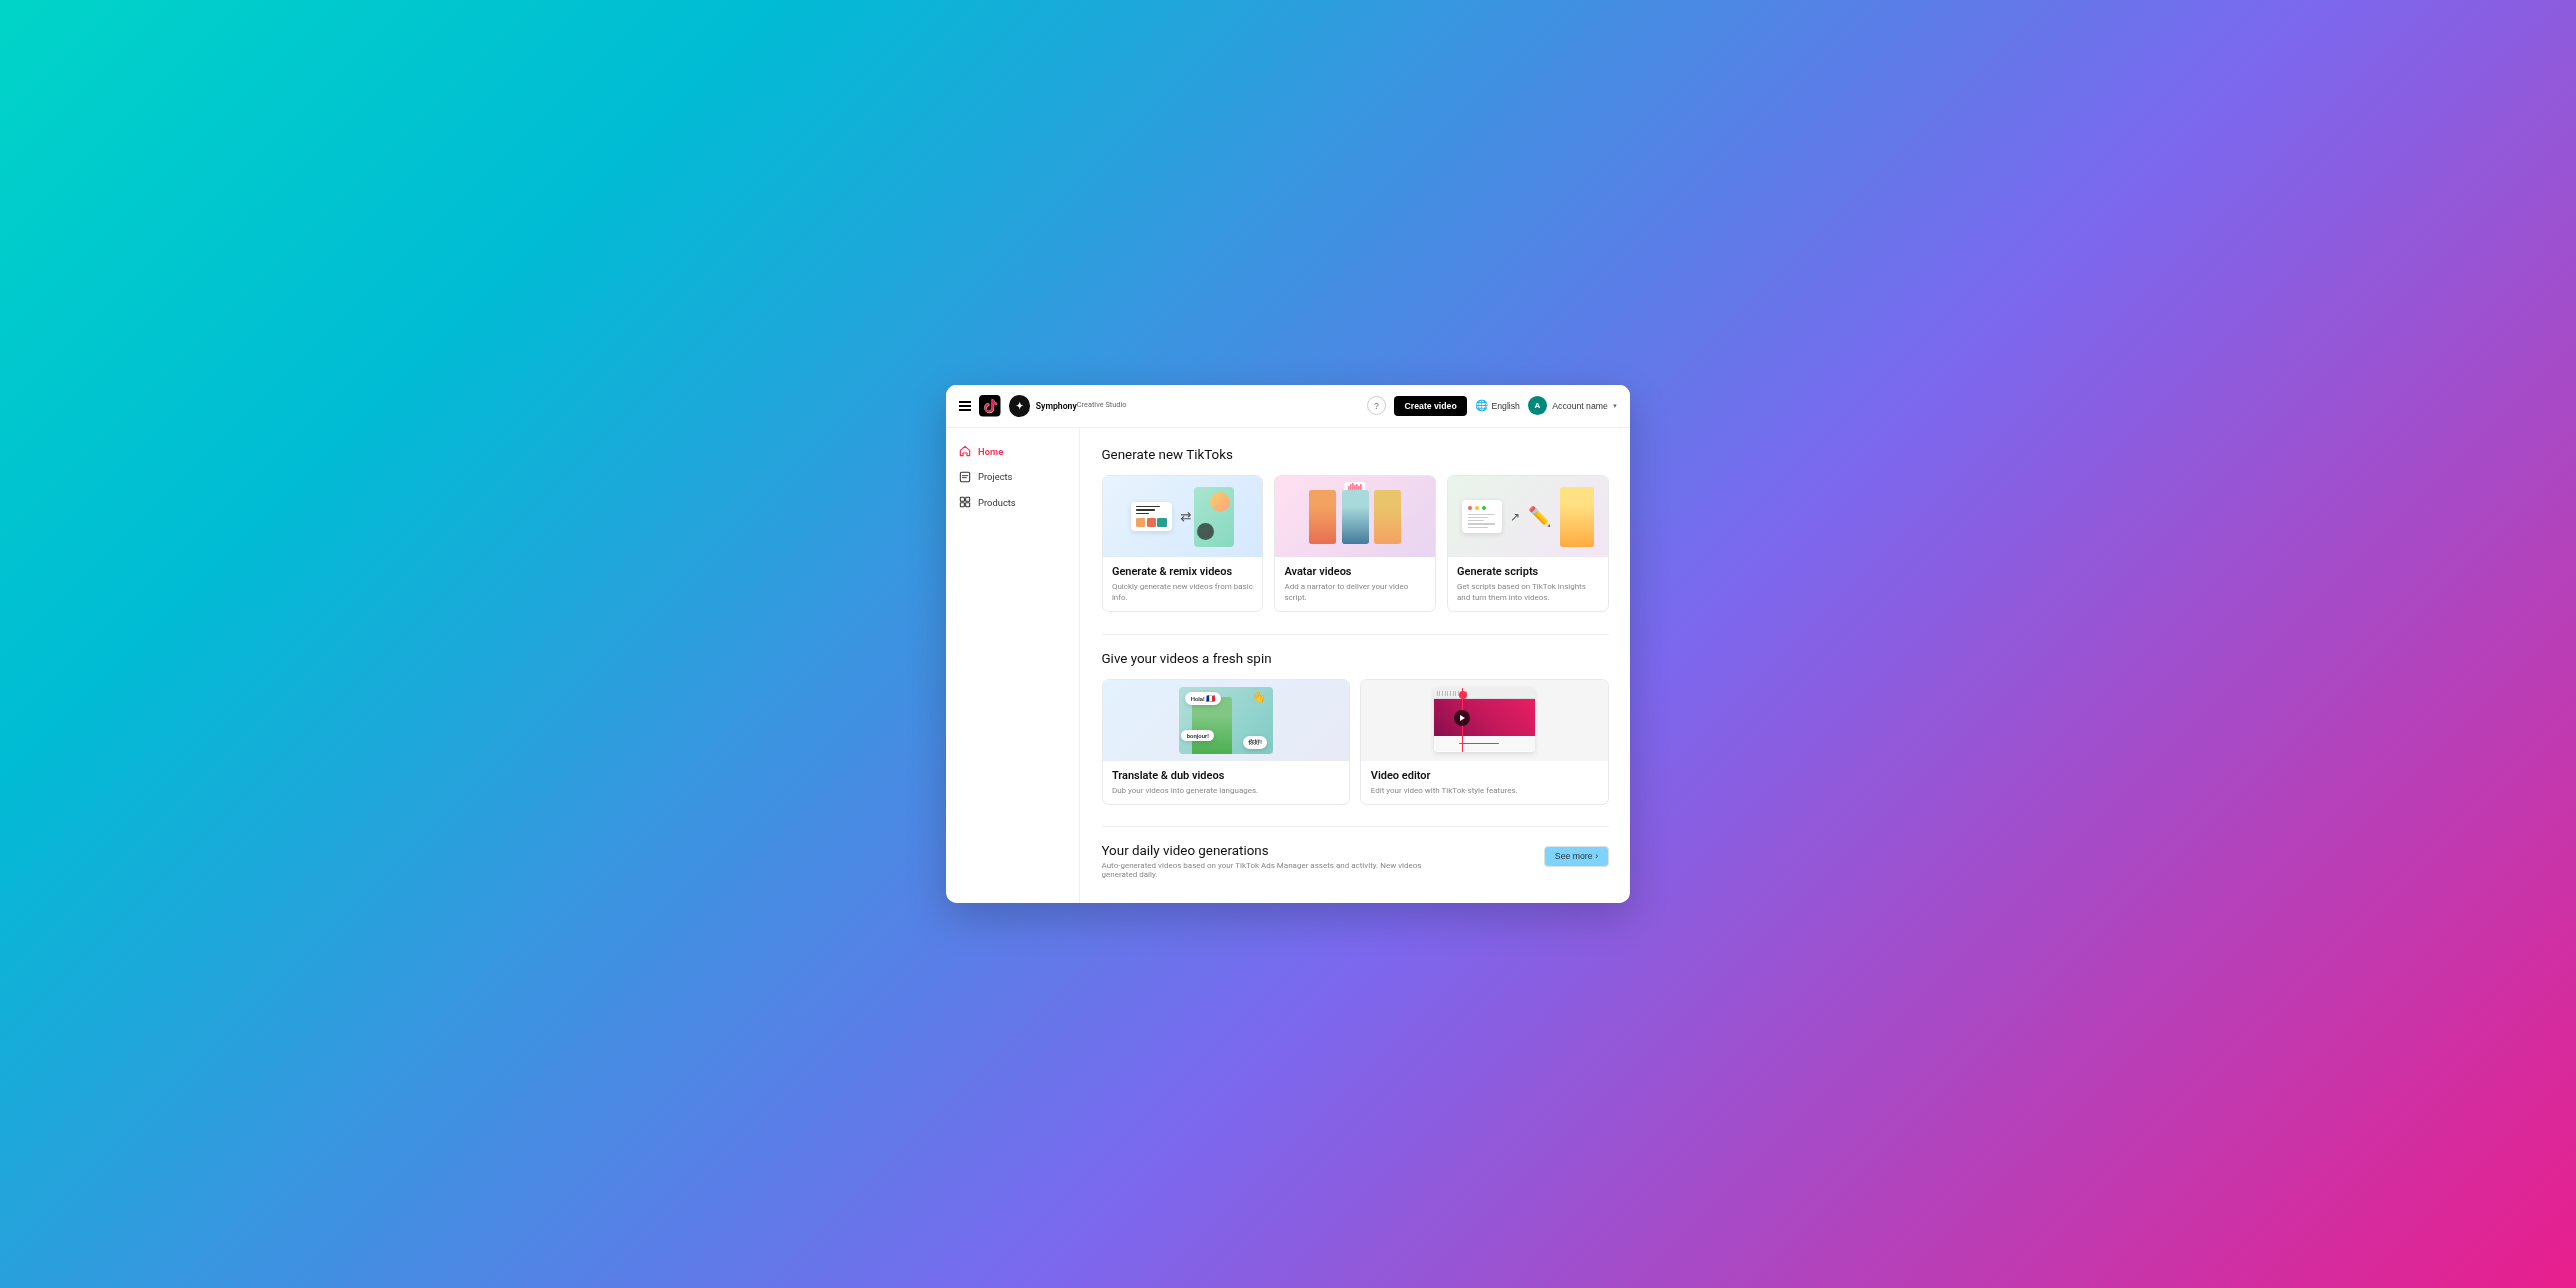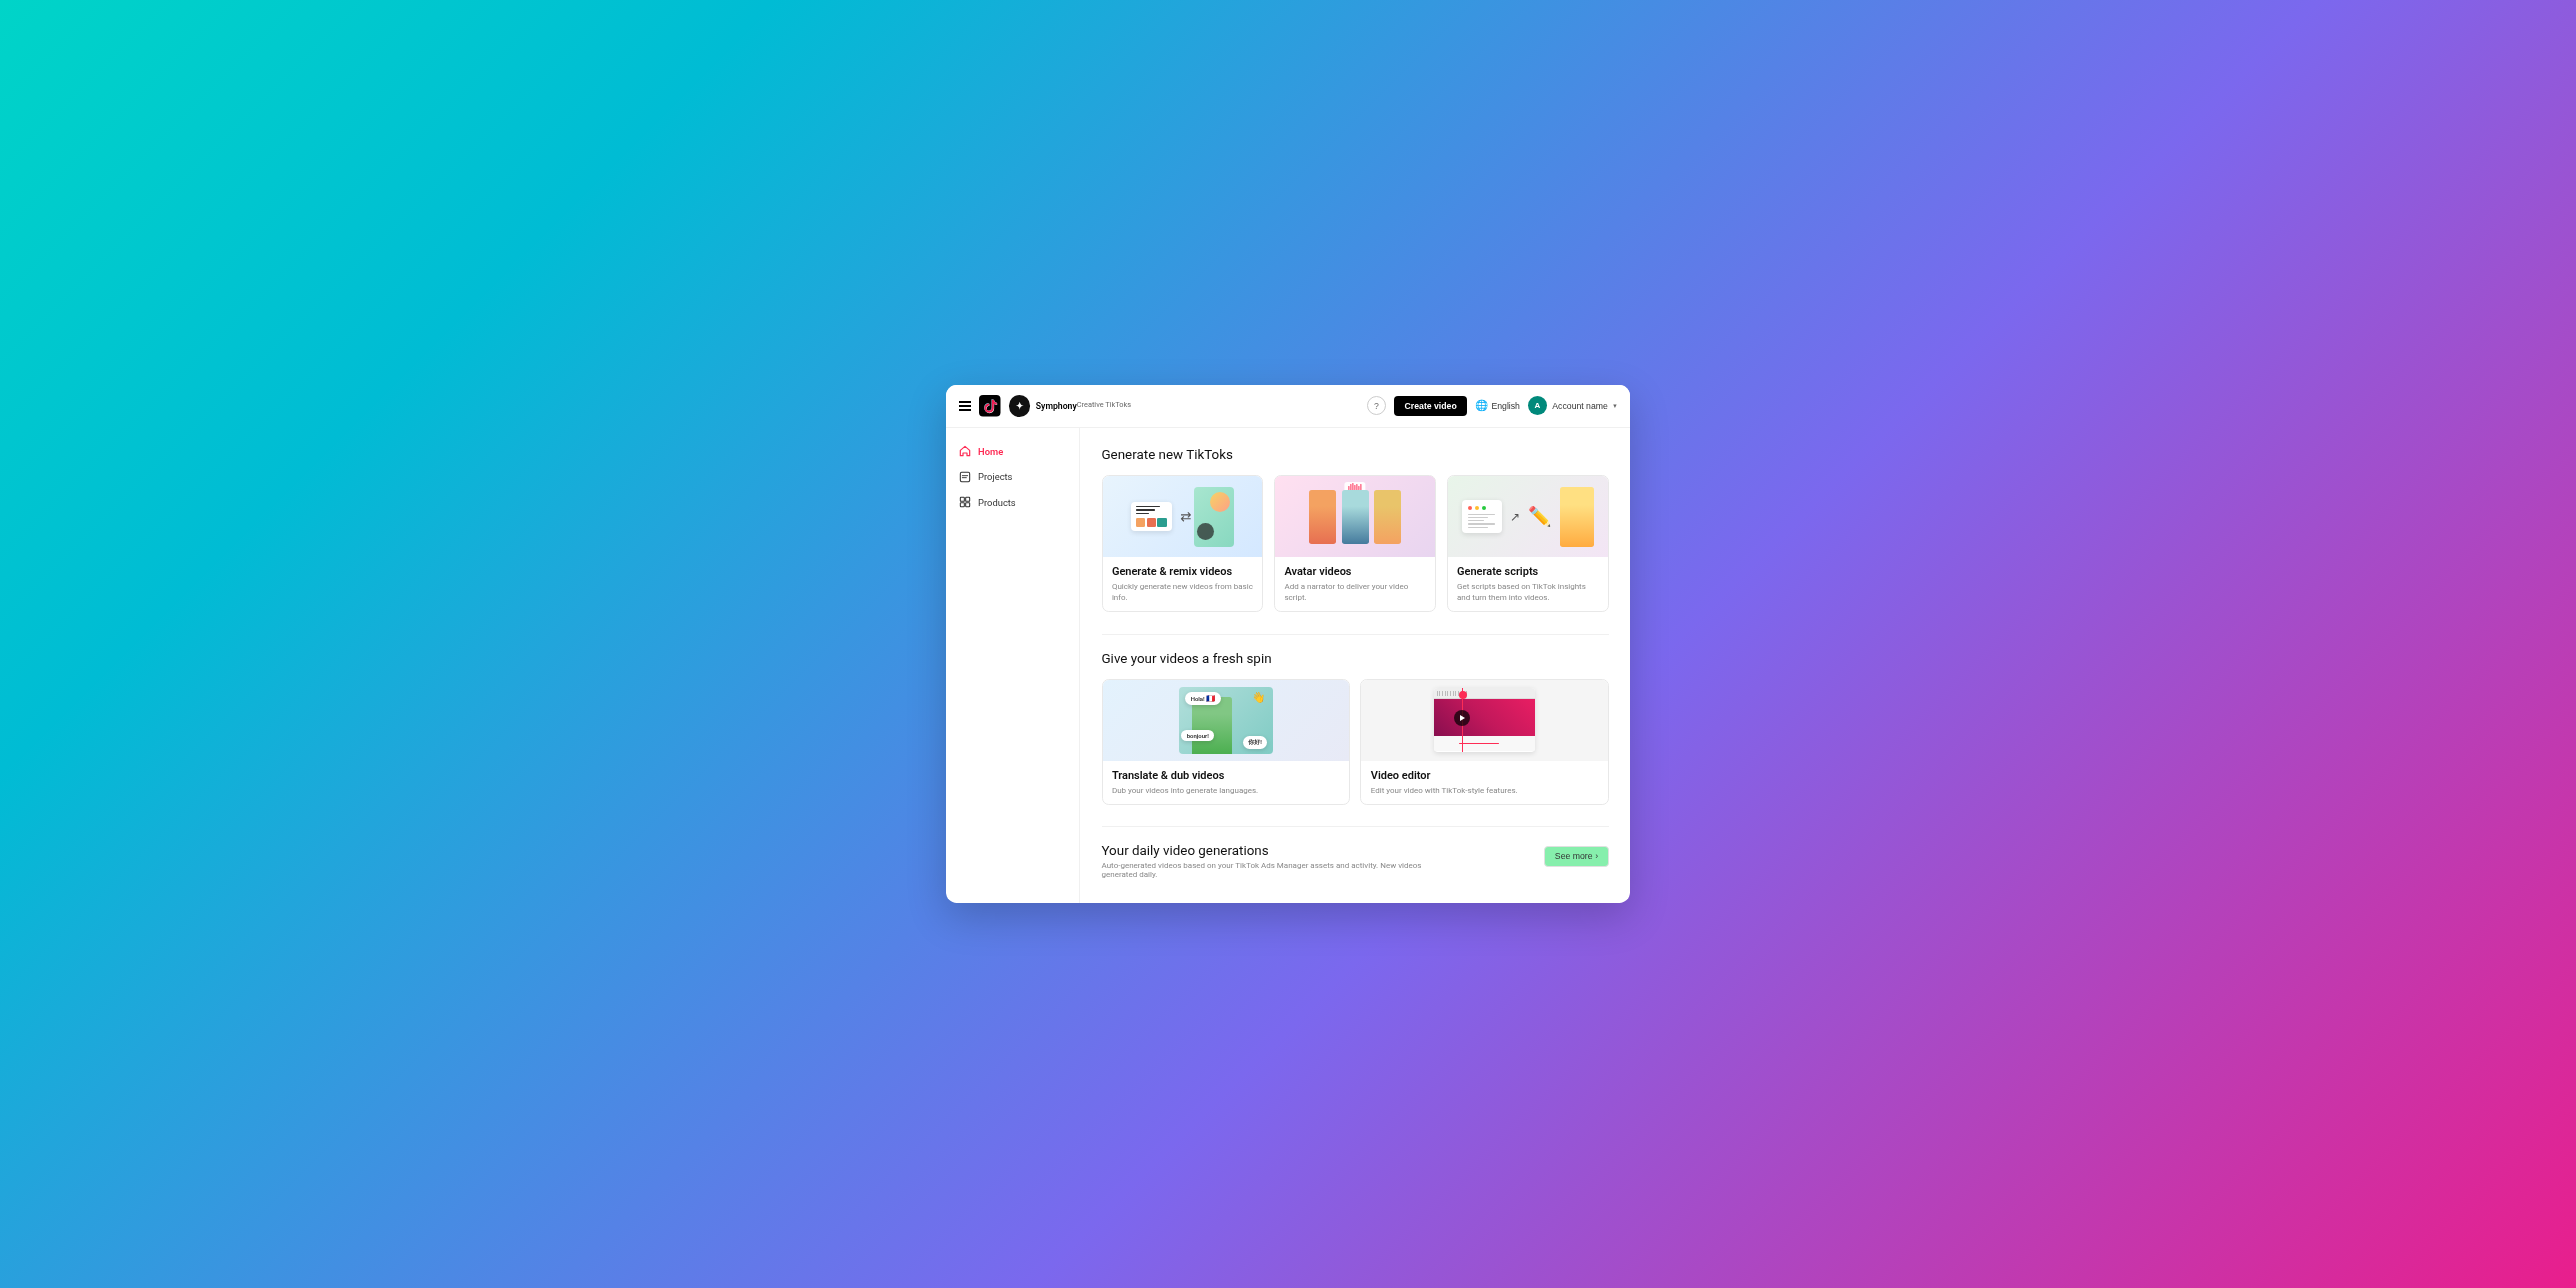--- a/index.html
+++ b/index.html
@@ -587,21 +587,21 @@
     .daily-desc {
       font-size: 8px;
       color: #888;
       margin-top: 2.7px;
       max-width: 335px;
     }
     .see-more-btn {
       display: flex;
       align-items: center;
       gap: 2.7px;
-      background: #86efac;
+      background: #7dd3fc;
       border: 0.7px solid #e0e0e0;
       border-radius: 4px;
       padding: 4.7px 9.4px;
       font-size: 8.7px;
       cursor: pointer;
       color: #333;
       white-space: nowrap;
       flex-shrink: 0;
       margin-top: 2.7px;
       justify-content: flex-end;
@@ -623,21 +623,21 @@
       <svg class="tiktok-logo" viewBox="0 0 32 32" fill="none">
         <rect width="32" height="32" rx="6" fill="#010101"></rect>
         <path d="M22.5 7.5c.5 2.5 2 4 4.5 4.5v3c-1.5 0-3-.4-4.5-1.5V20c0 4-3 7-7 7s-7-3-7-7 3-7 7-7v3c-2 0-4 1.8-4 4s1.8 4 4 4 4-1.8 4-4V7.5h3z" fill="white"></path>
         <path d="M21.5 6.5c.5 2.5 2 4 4.5 4.5v3c-1.5 0-3-.4-4.5-1.5V19c0 4-3 7-7 7s-7-3-7-7 3-7 7-7v3c-2 0-4 1.8-4 4s1.8 4 4 4 4-1.8 4-4V6.5h3z" fill="#69C9D0"></path>
         <path d="M22 7c.5 2.5 2 4 4.5 4.5v3c-1.5 0-3-.4-4.5-1.5v6.5c0 4-3 7-7 7s-7-3-7-7 3-7 7-7v3c-2 0-4 1.8-4 4s1.8 4 4 4 4-1.8 4-4V7h3z" fill="#EE1D52"></path>
       </svg>
       <div class="studio-brand">
         <div class="studio-icon">✦</div>
         <div class="studio-text">
           <span class="studio-name">Symphony</span>
-          <span class="studio-subtitle">Creative TikToks</span>
+          <span class="studio-subtitle">Creative Studio</span>
         </div>
       </div>
     </div>
     <div class="header-right">
       <button class="help-btn">?</button>
       <button class="create-video-btn">Create video</button>
       <button class="lang-btn">
         <span class="lang-globe">🌐</span>
         <span>English</span>
       </button>

